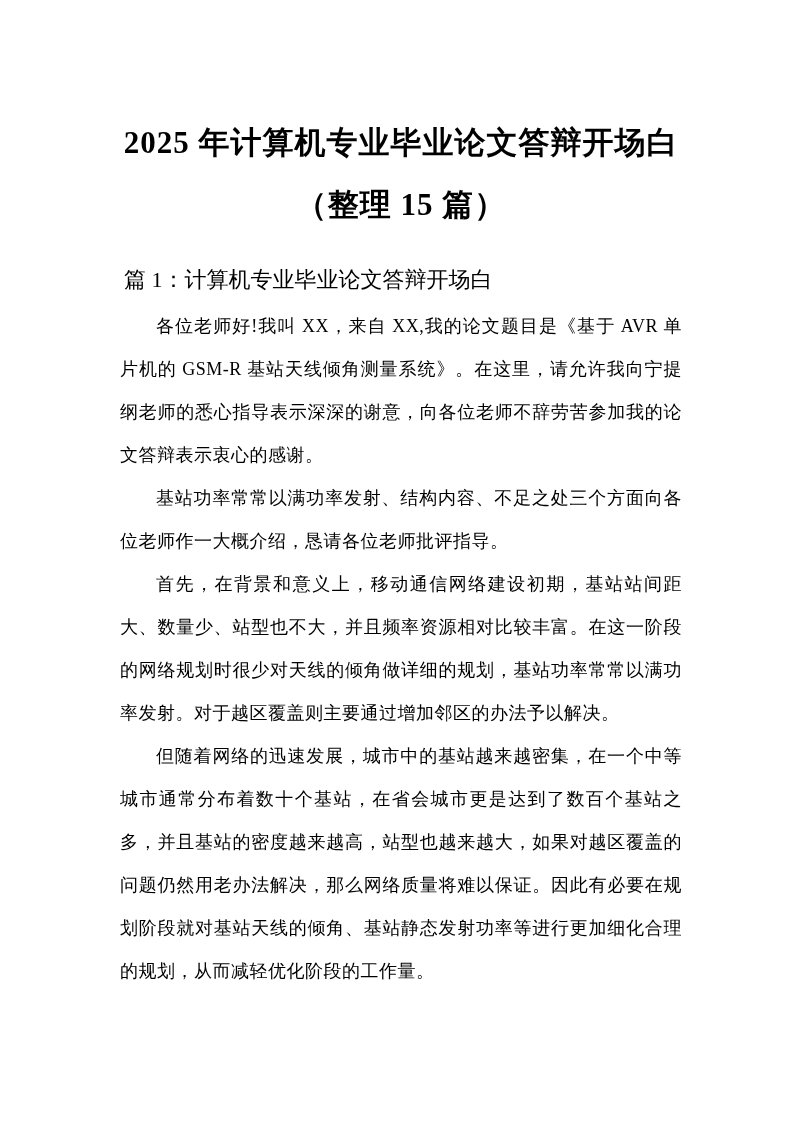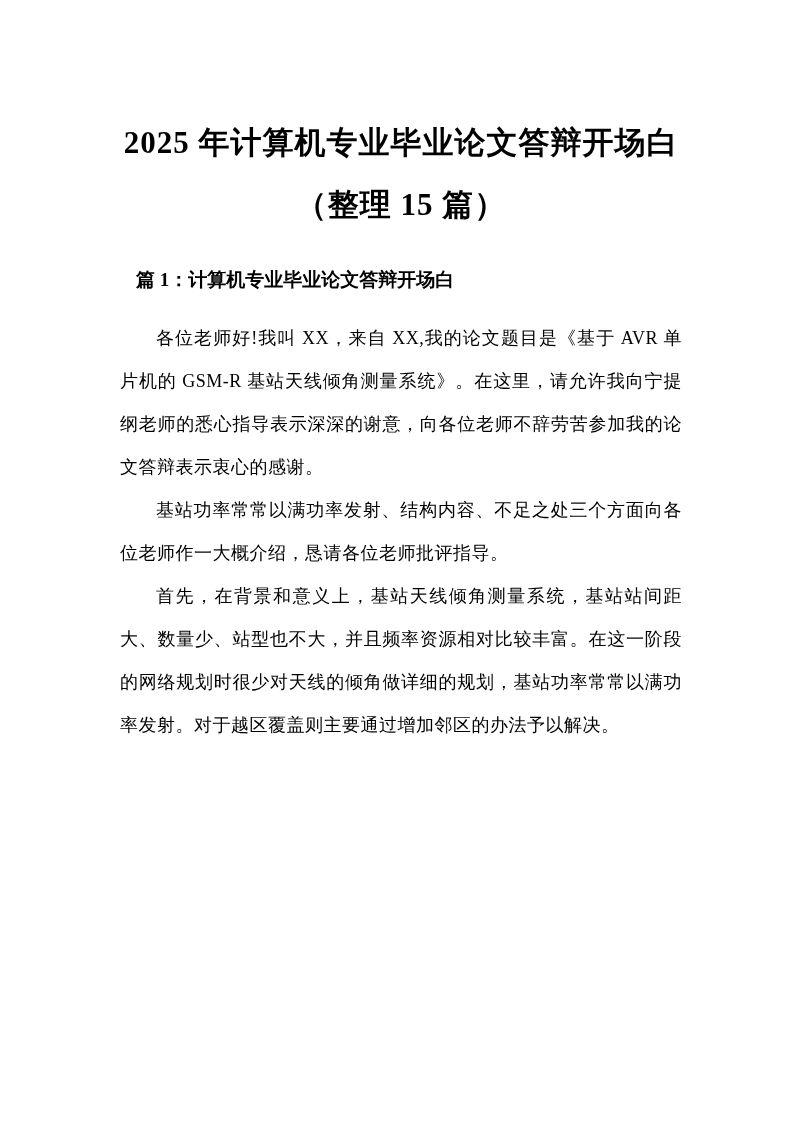--- a/index.html
+++ b/index.html
@@ -21,25 +21,24 @@
   }
   .doc-title {
     font-size: 31px;
     font-weight: bold;
     text-align: center;
     line-height: 62px;
     margin: 0 0 22px 0;
     letter-spacing: 1px;
   }
   .section-heading {
-    font-size: 19px;
+    font-size: 22px;
     line-height: 43px;
-    margin: 16px;
+    margin: 4px;
     text-indent: 0;
-    font-weight: bold;
   }
   .body-para {
     font-size: 18px;
     line-height: 43px;
     margin: 0;
     text-indent: 2em;
     text-align: justify;
     letter-spacing: 0.5px;
   }
 </style>
@@ -48,15 +47,16 @@
 
 <div class="page">
   <h1 class="doc-title">2025 年计算机专业毕业论文答辩开场白（整理 15 篇）</h1>
 
   <p class="section-heading">篇 1：计算机专业毕业论文答辩开场白</p>
 
   <p class="body-para">各位老师好!我叫 XX，来自 XX,我的论文题目是《基于 AVR 单片机的 GSM-R 基站天线倾角测量系统》。在这里，请允许我向宁提纲老师的悉心指导表示深深的谢意，向各位老师不辞劳苦参加我的论文答辩表示衷心的感谢。</p>
 
   <p class="body-para">基站功率常常以满功率发射、结构内容、不足之处三个方面向各位老师作一大概介绍，恳请各位老师批评指导。</p>
 
-  <p class="body-para">首先，在背景和意义上，基站天线倾角测量系统，基站站间距大、数量少、站型也不大，并且频率资源相对比较丰富。在这一阶段的网络规划时很少对天线的倾角做详细的规划，基站功率常常以满功率发射。对于越区覆盖则主要通过增加邻区的办法予以解决。</p>
+  <p class="body-para">首先，在背景和意义上，移动通信网络建设初期，基站站间距大、数量少、站型也不大，并且频率资源相对比较丰富。在这一阶段的网络规划时很少对天线的倾角做详细的规划，基站功率常常以满功率发射。对于越区覆盖则主要通过增加邻区的办法予以解决。</p>
 
+  <p class="body-para">但随着网络的迅速发展，城市中的基站越来越密集，在一个中等城市通常分布着数十个基站，在省会城市更是达到了数百个基站之多，并且基站的密度越来越高，站型也越来越大，如果对越区覆盖的问题仍然用老办法解决，那么网络质量将难以保证。因此有必要在规划阶段就对基站天线的倾角、基站静态发射功率等进行更加细化合理的规划，从而减轻优化阶段的工作量。</p>
 </div>
 
 </body></html>

